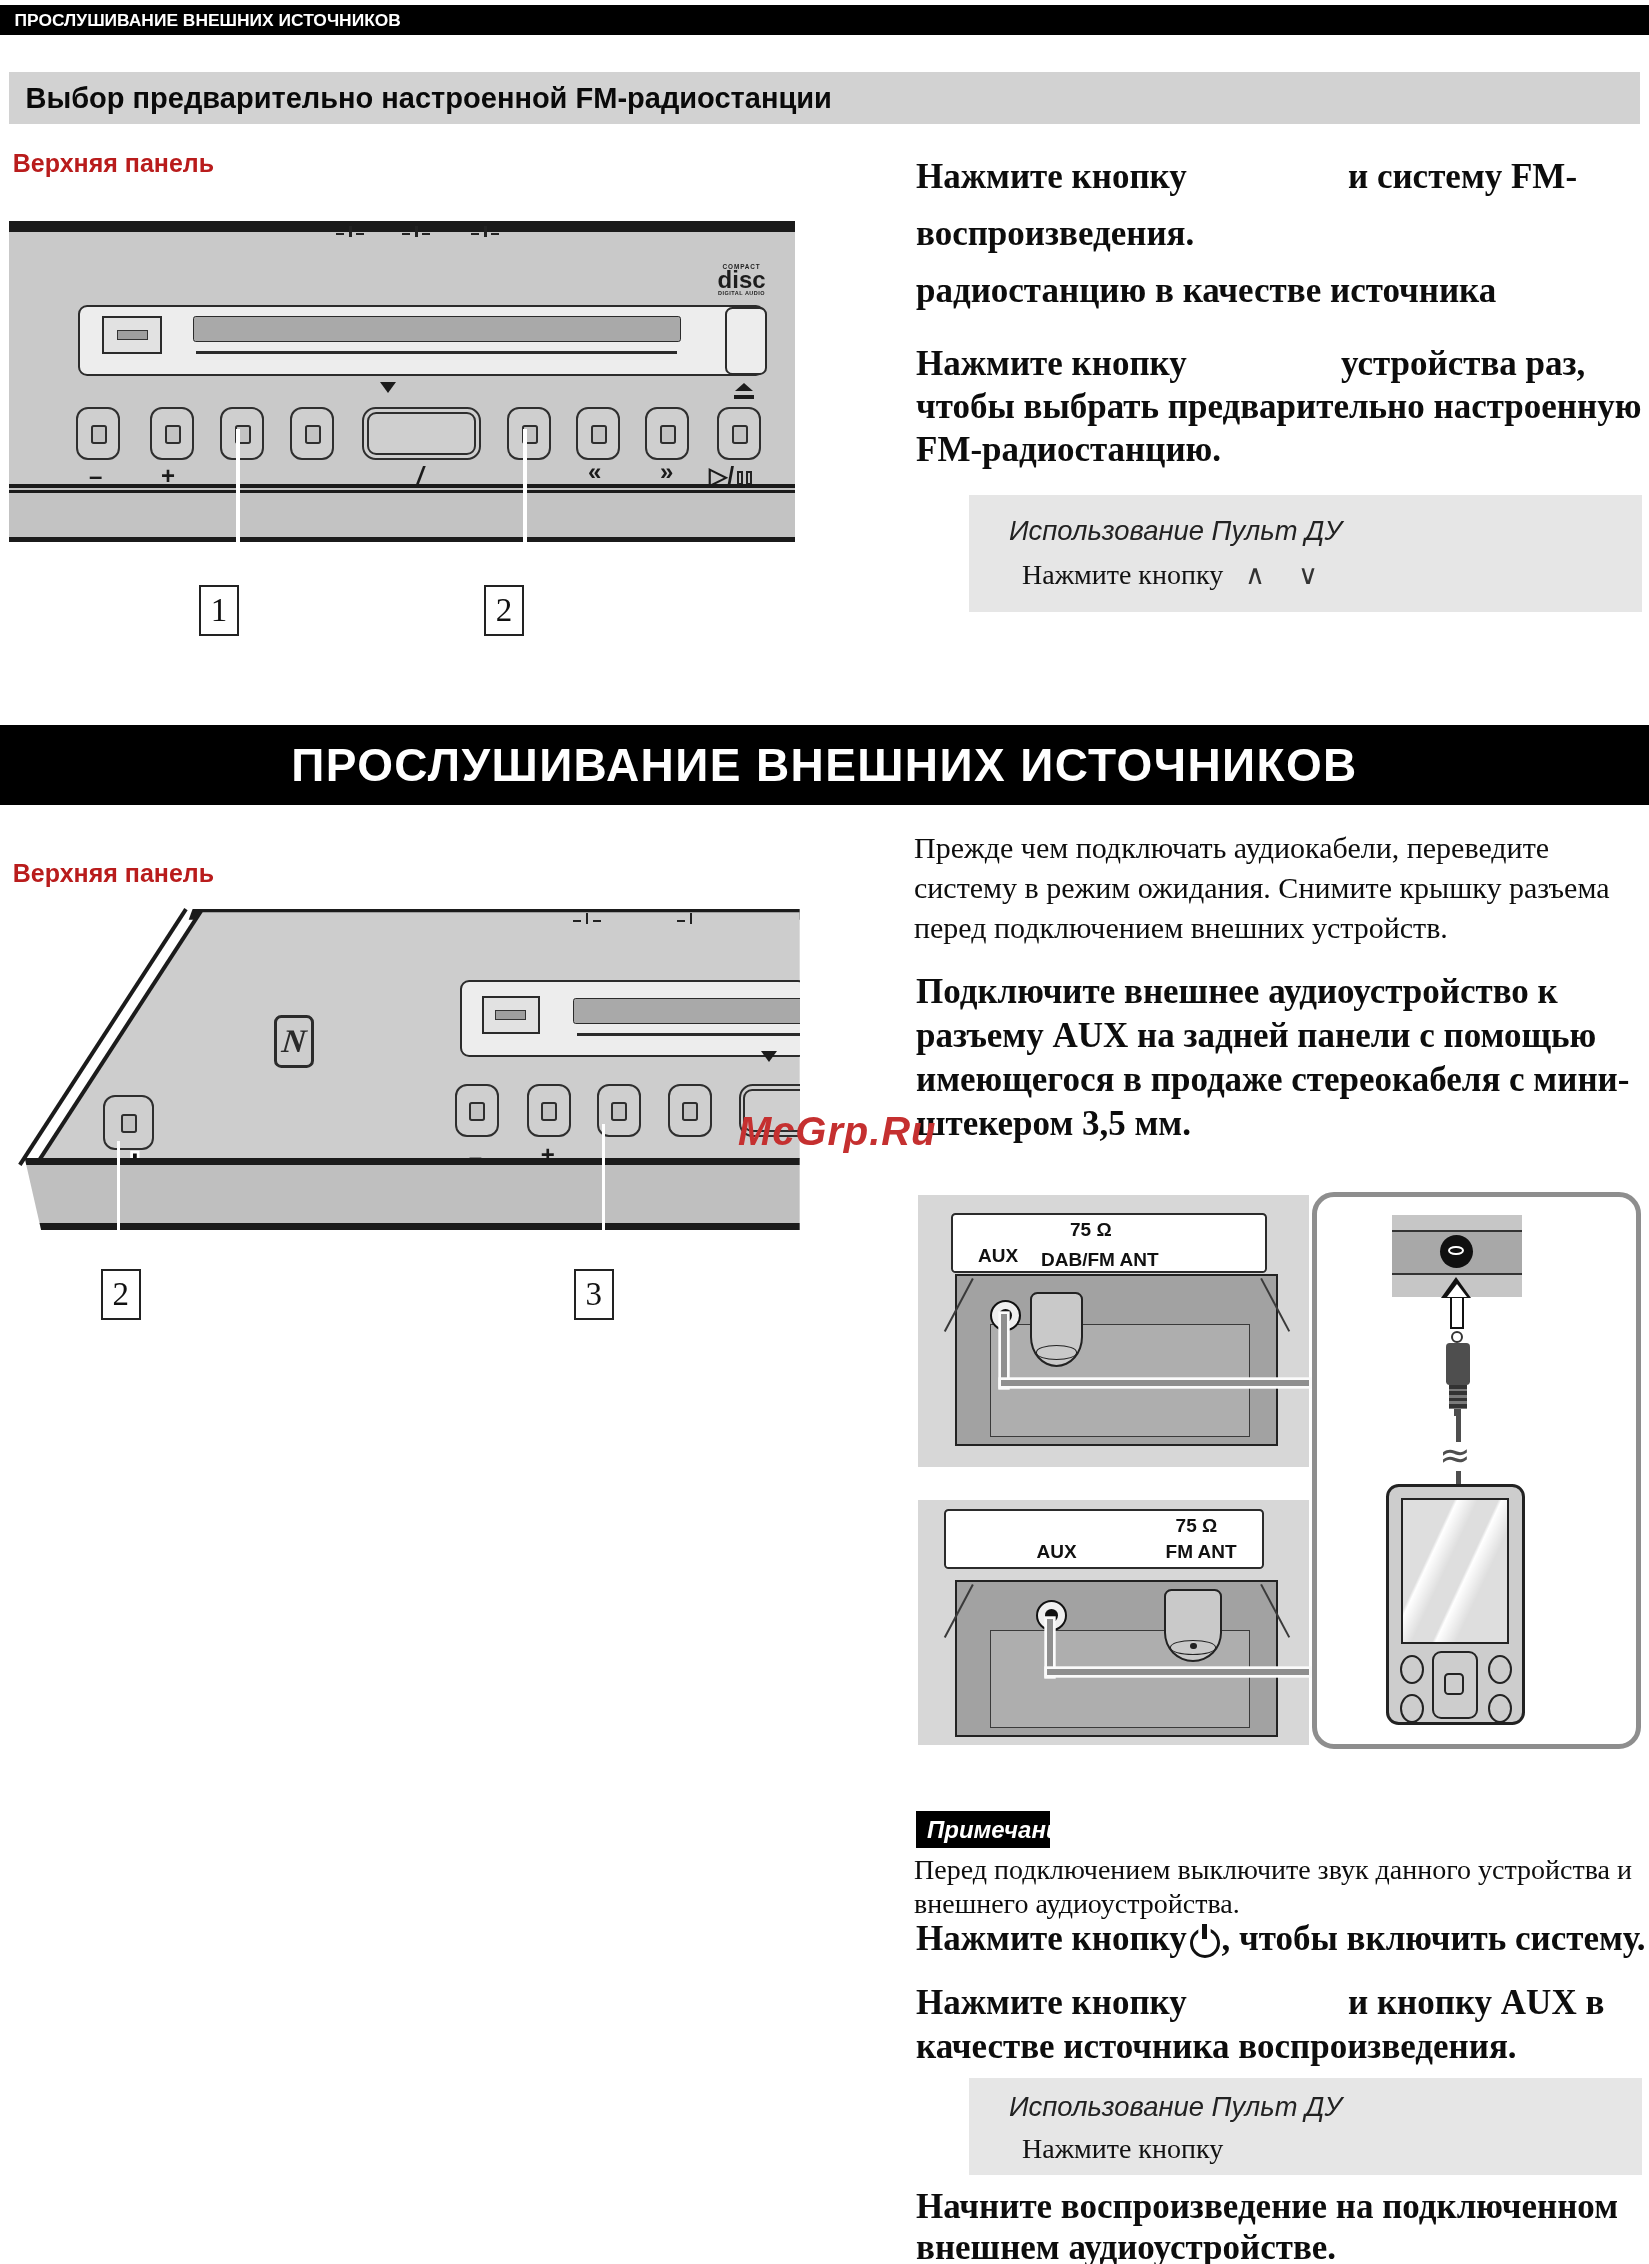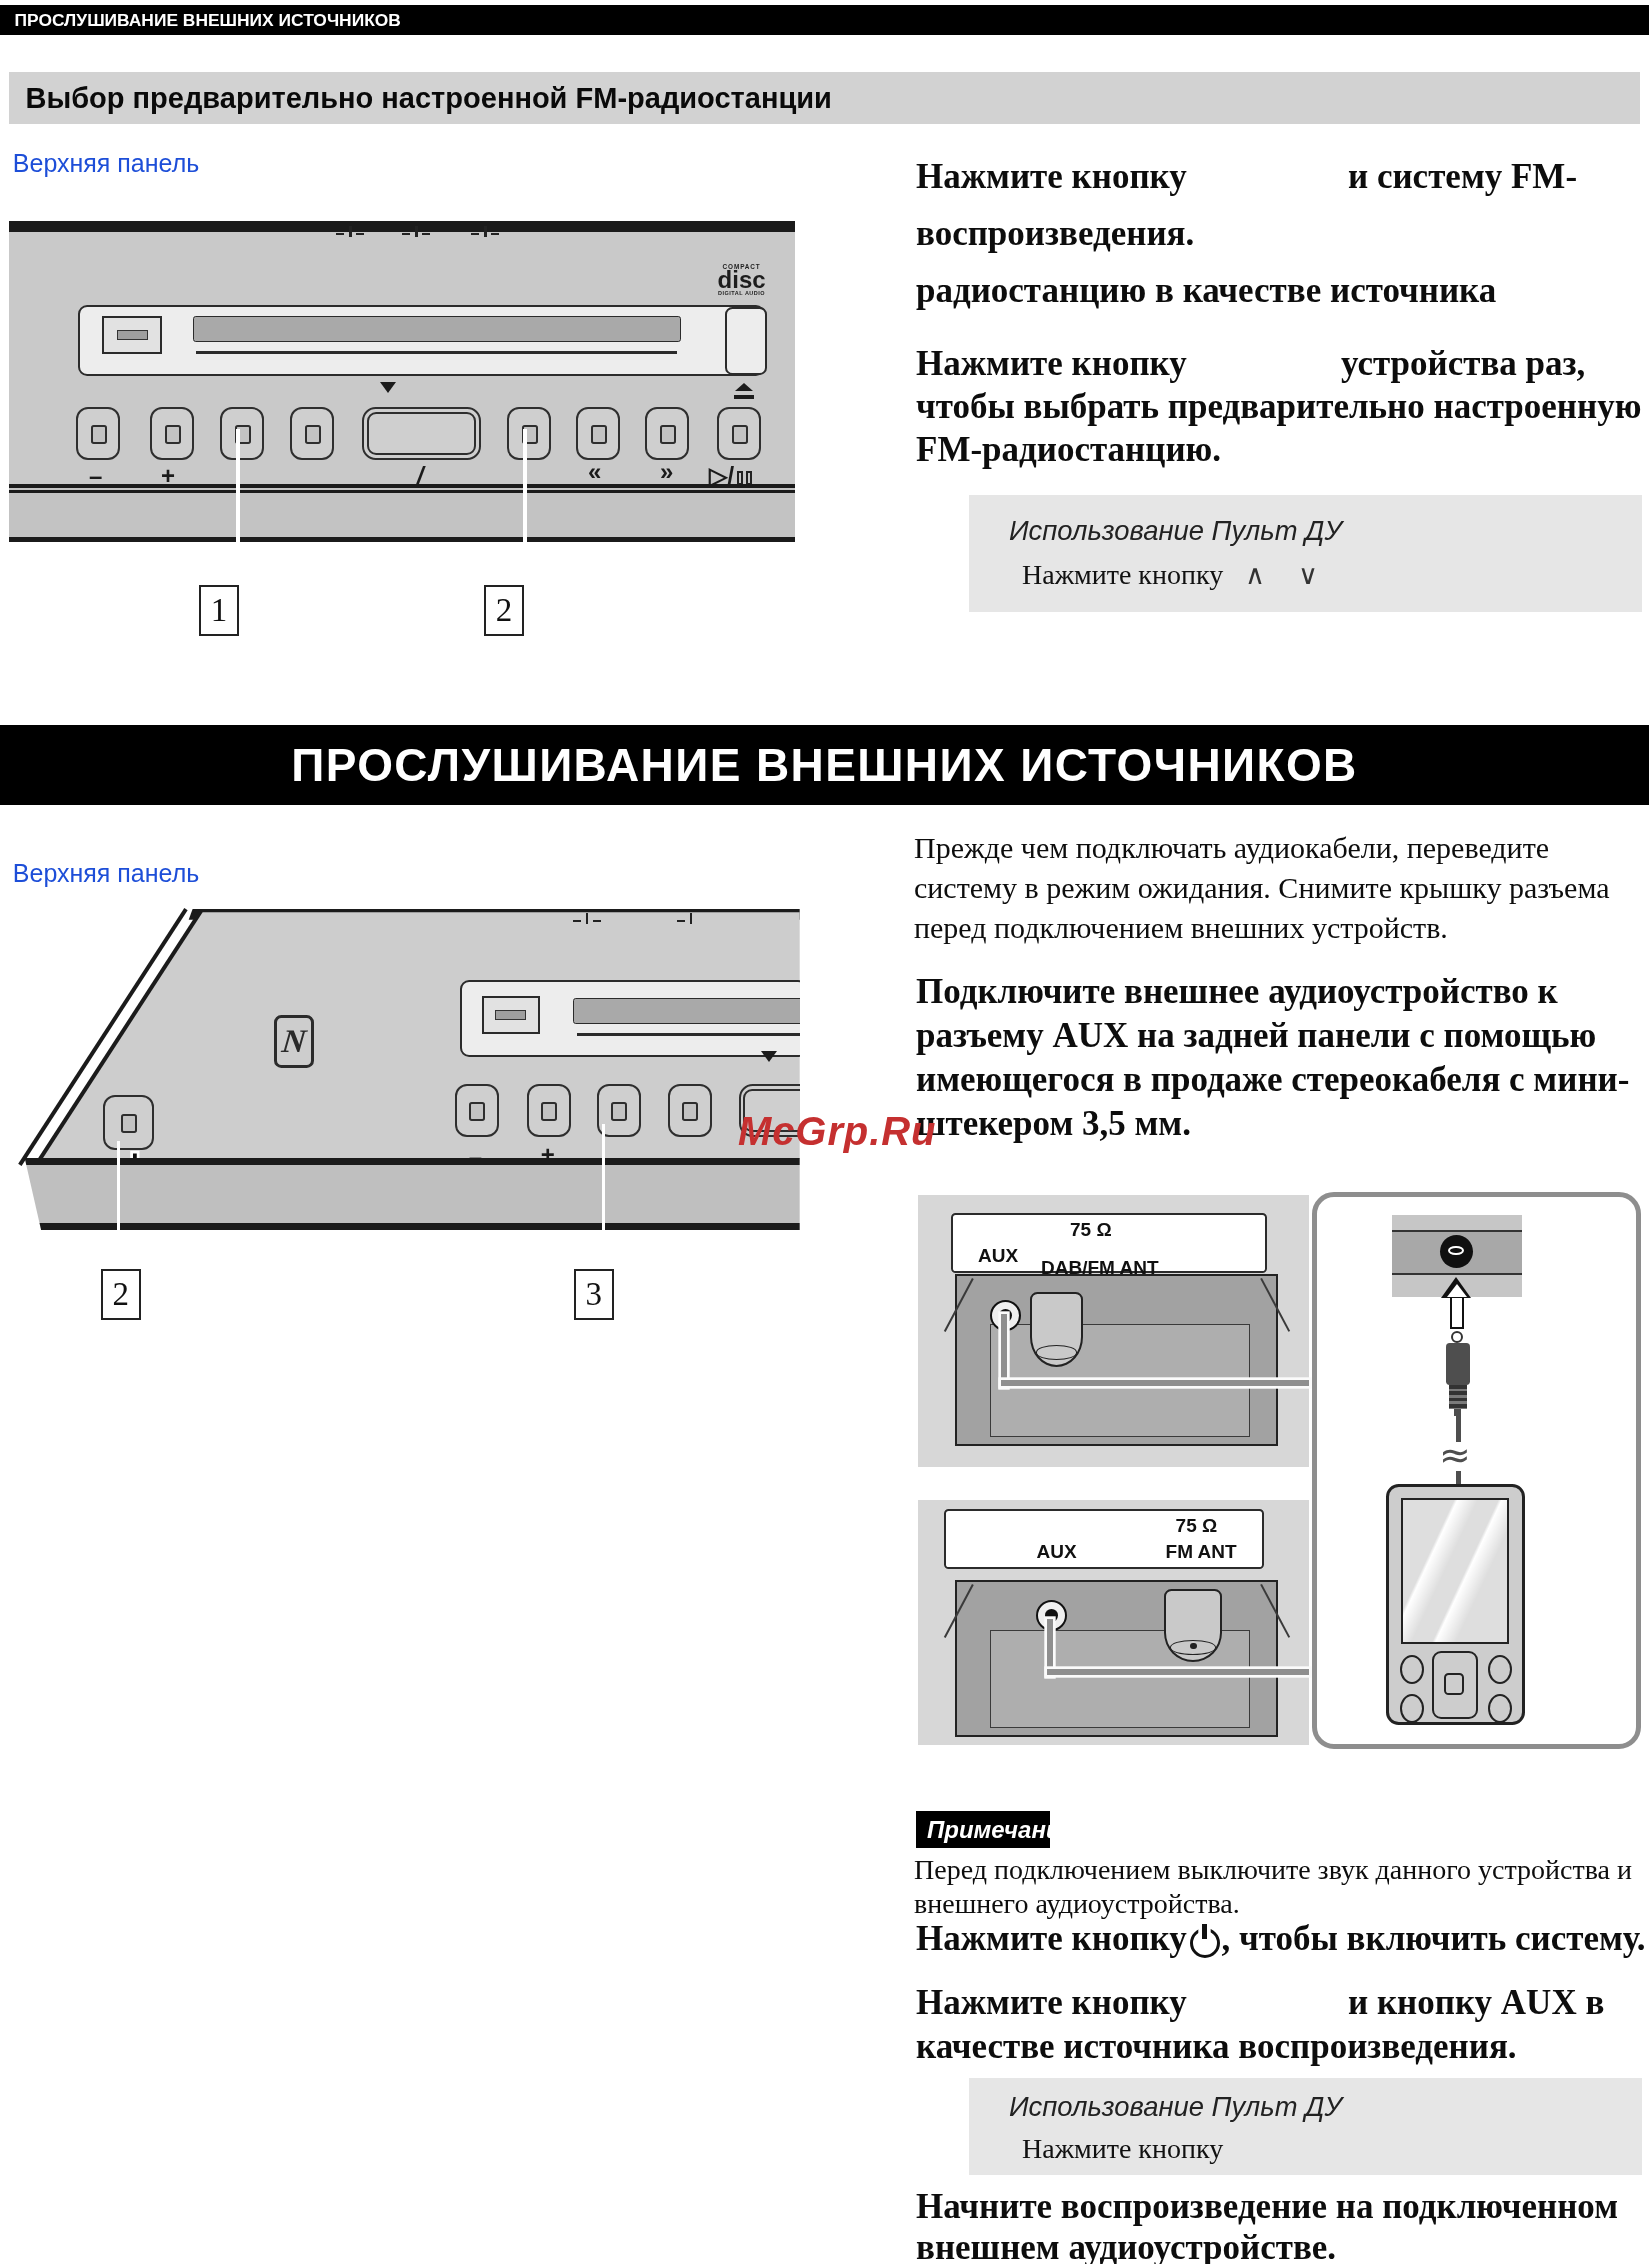--- a/index.html
+++ b/index.html
@@ -1,21 +1,21 @@
 <!DOCTYPE html>
 <html style="font-size:14.6px"><head>
 <meta charset="utf-8">
 <style>
   * { margin:0; padding:0; box-sizing:border-box; }
   body { background:#888; font-family:"Liberation Sans", sans-serif; }
   #page { position:relative; width:1649px; height:2264px; background:#fff; overflow:hidden; margin:0 auto; }
   .abs { position:absolute; }
 
   
-  .sans-b { font-family:"Liberation Sans",sans-serif; font-weight:normal; color:#1d4ed8; }
+  .sans-b { font-family:"Liberation Sans",sans-serif; font-weight:bold; color:#b91c1c; }
   .serif  { font-family:"Liberation Serif",serif; color:#0d0d0d; }
   .serif-b{ font-family:"Liberation Serif",serif; font-weight:bold; color:#0d0d0d; }
 
   
   #topbar { left:0; top:4.6px; width:1649px; height:30px; background:#000; }
   #topbar span { display:block; line-height:30px; padding-left:14.6px; color:#fff; font-size:17.4px; font-weight:bold; }
   #heading1 { left:9.1px; top:72px; width:1631px; height:52px; background:#d2d2d2; }
   #heading1 span { display:block; line-height:53px; padding-left:16.4px; font-size:29px; font-weight:bold; color:#0a0a0a; }
   #banner { left:0; top:725px; width:1649px; height:80px; background:#000; text-align:center; }
   #banner span { line-height:80px; color:#fff; font-size:46px; font-weight:bold; letter-spacing:1.4px; }
@@ -242,21 +242,21 @@
     <div>имеющегося в продаже стереокабеля с мини-</div>
     <div>штекером 3,5 мм.</div>
   </div>
 
   <div class="wm">McGrp.Ru</div>
 
   <div class="auxblk" style="left:918px;top:1195px;height:272px;">
     <div class="plate" style="left:33px;top:18.3px;width:316px;height:60px;">
       <span style="left:117px;top:3.7px;">75 Ω</span>
       <span style="left:25px;top:30px;">AUX</span>
-      <span style="left:88px;top:42px;">DAB/FM ANT</span>
+      <span style="left:88px;top:34px;">DAB/FM ANT</span>
     </div>
     <div class="pit" style="left:37px;top:79px;width:323px;height:172px;">
       <div class="slantL"></div>
       <div class="slantR"></div>
       <div class="floor"></div>
       <div class="jack" style="left:33px;top:24px;">
           <i></i>
         </div>
       <div class="cyl" style="left:73px;top:16.4px;width:53px;height:75px;">
           <i></i>

